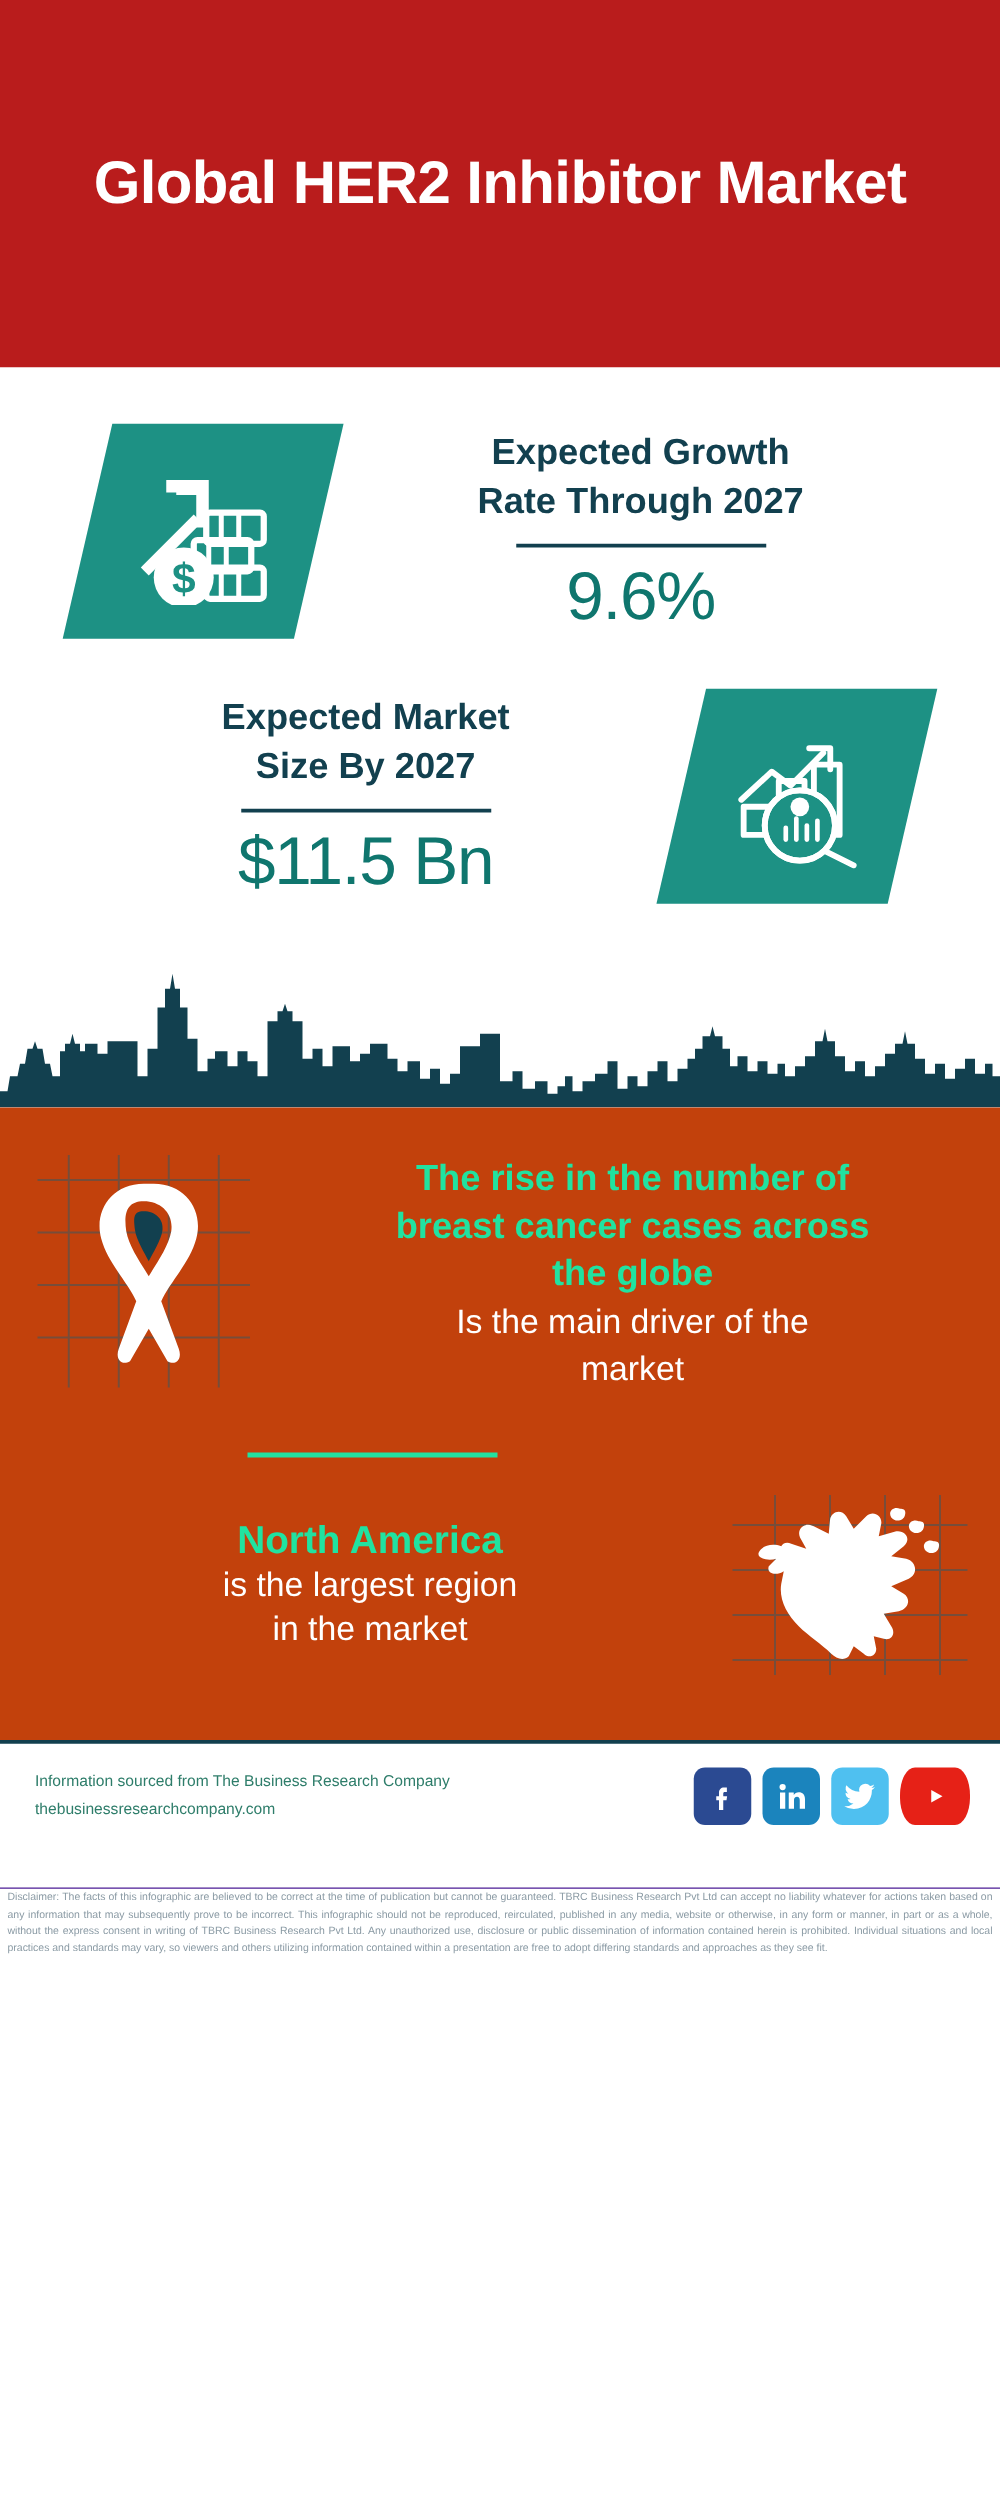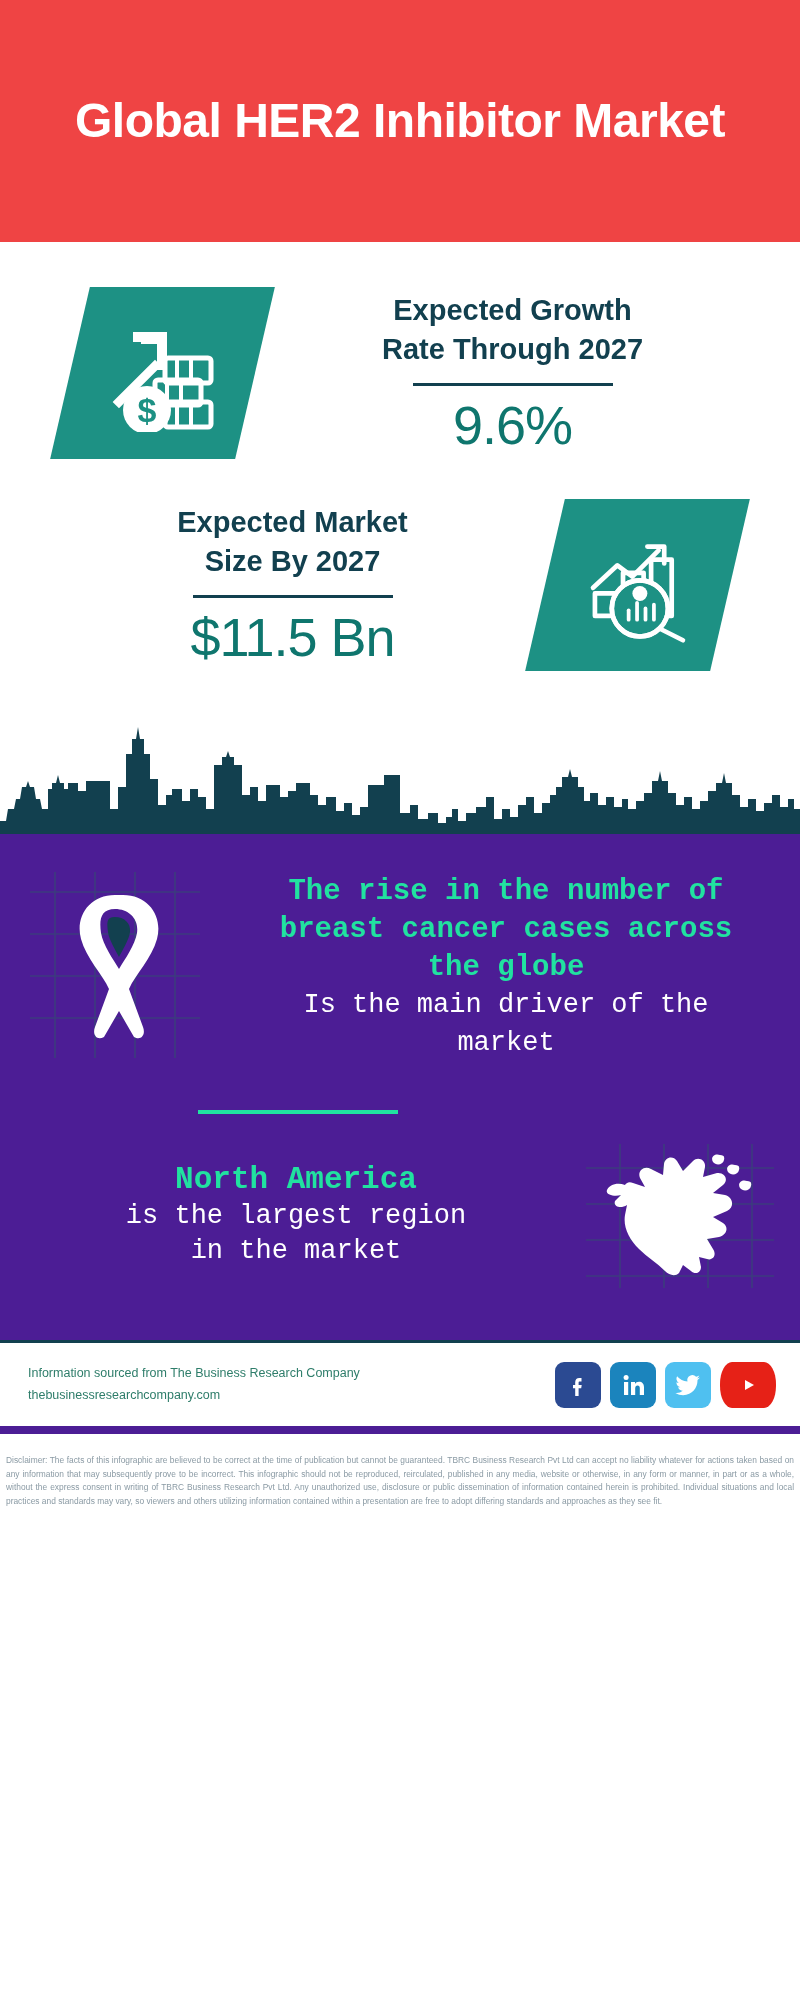--- a/index.html
+++ b/index.html
@@ -8,22 +8,22 @@
     font-family:"Liberation Sans", sans-serif;
     background:#ffffff;
     width:800px;
     height:2000px;
     position:relative;
     overflow:hidden;
   }
 
   
   .header {
-    background:#ef4444;
-    height:242px;
+    background:#b91c1c;
+    height:294px;
     display:flex;
     align-items:center;
     justify-content:center;
     padding:0 60px;
   }
   .header-title {
     color:#ffffff;
     font-size:48px;
     font-weight:bold;
     line-height:1.18;
@@ -94,24 +94,23 @@
     position:relative;
     height:125px;
     background:#ffffff;
     margin-top:18px;
     line-height:0;
   }
   .skyline-wrap svg { display:block; width:800px; height:125px; }
 
   
   .dark-zone {
-    background:#4c1d95;
+    background:#c2410c;
     position:relative;
     padding-bottom:10px;
-    font-family:Liberation Mono, monospace;
   }
 
   
   .driver-block {
     display:flex;
     align-items:center;
     padding:28px 0 8px 0;
   }
   .ribbon-col {
     flex:0 0 auto;
@@ -215,26 +214,27 @@
     justify-content:center;
   }
   .social.fb { background:#2b4a92; }
   .social.li { background:#1b84bd; }
   .social.tw { background:#4fc0f0; }
   .social.yt { background:#e62117; border-radius:12px/22px; width:56px; }
 
   
   .disclaimer {
     background:#ffffff;
-    border-top:8px solid #4c1d95;
-    padding:20px 6px 6px 6px;
+    border-top:1px solid #4c1d95;
+    padding:0 6px 6px 6px;
     color:#8a9aa4;
     font-size:8.4px;
     line-height:1.62;
     text-align:justify;
+    margin-top:32px;
   }
 </style>
 </head>
 <body>
 
 <div class="header">
   <div class="header-title">Global HER2 Inhibitor Market</div>
 </div>
 
 <div class="white-zone">

